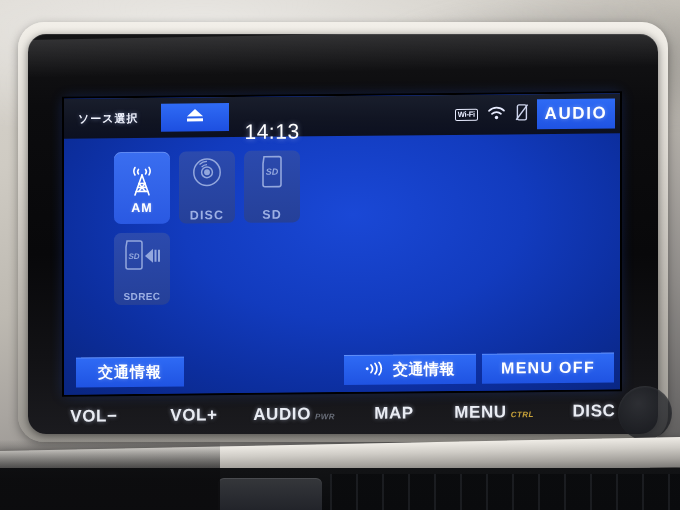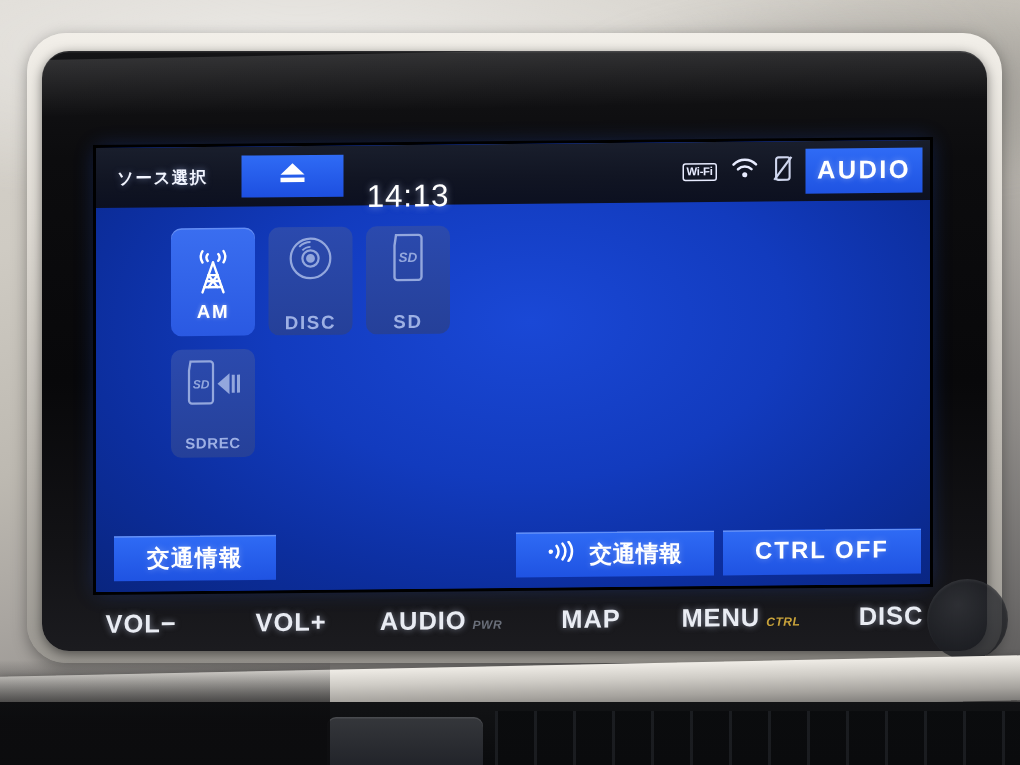--- a/index.html
+++ b/index.html
@@ -483,21 +483,21 @@
               <circle cx="2.2" cy="7" r="1.5" fill="#ffffff"></circle>
               <path d="M6 3.2 A6 6 0 0 1 6 10.8" stroke="#ffffff" stroke-width="1.7" fill="none" stroke-linecap="round"></path>
               <path d="M10 1.8 A8 8 0 0 1 10 12.2" stroke="#ffffff" stroke-width="1.7" fill="none" stroke-linecap="round"></path>
               <path d="M14 0.6 A10 10 0 0 1 14 13.4" stroke="#ffffff" stroke-width="1.7" fill="none" stroke-linecap="round"></path>
             </svg>
           </span>
           <span>交通情報</span>
         </div>
 
         <div class="btn btn-audiooff">
-          <span>CTRL OFF</span>
+          <span>MENU OFF</span>
         </div>
 
       </div>
 
     </div>
   </div>
 
   <div class="hw-strip">
 
     <div class="hw-btn">

